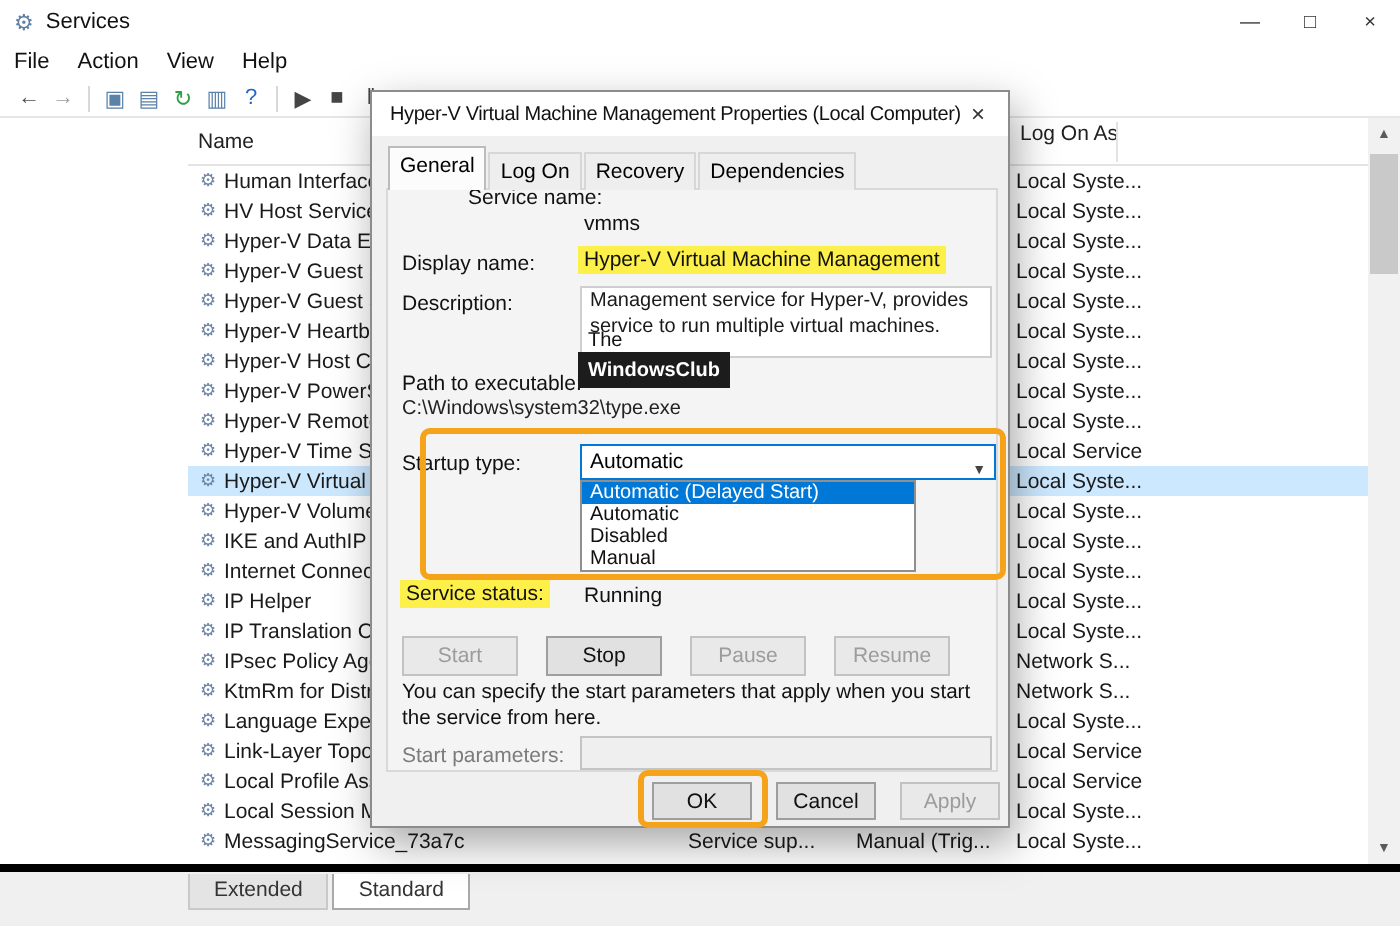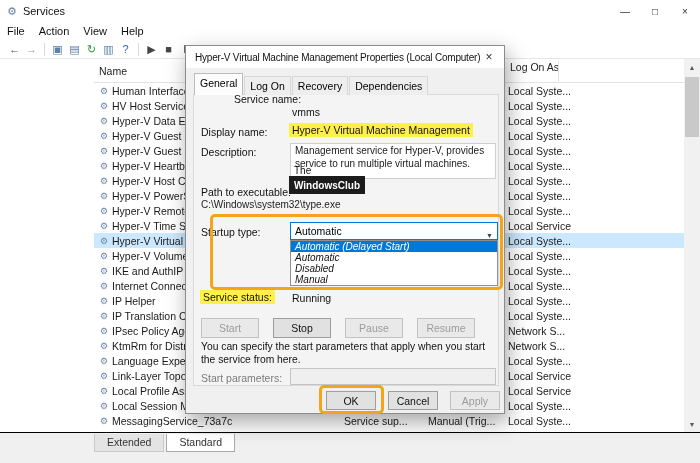--- a/index.html
+++ b/index.html
@@ -42,21 +42,21 @@
   .c-logon { flex:1; white-space:nowrap; overflow:hidden; }
 
   
   .scrollbar { position:absolute; left:684px; top:59px; width:16px; height:373px; background:#f1f1f1; }
   .sb-btn { position:absolute; left:0; width:16px; height:16px; display:flex; align-items:center; justify-content:center; font-size:7px; color:#5a5a5a; }
   .sb-up { top:0; }
   .sb-down { bottom:0; }
   .sb-thumb { position:absolute; left:1px; top:18px; width:14px; height:60px; background:#c9c9c9; }
 
   
-  .bottombar { position:absolute; left:0; top:432px; width:700px; height:31px; background:#f0f0f0; border-top:1px solid #000000; }
+  .bottombar { position:absolute; left:0; top:432px; width:700px; height:31px; background:#f0f0f0; border-top:4px solid #000000; }
   .bottom-tabs { position:absolute; left:94px; top:1px; display:flex; }
   .btab { padding:2px 12px 3px; font-size:10.5px; color:#333; background:#e4e4e4; border:1px solid #c9c9c9; border-top:none; margin-right:2px; }
   .btab.active { background:#fff; border-color:#a9a9a9; }
 
   
   .dlg { position:absolute; left:185px; top:45px; width:320px; height:369px; background:#f0f0f0; border:1px solid #8c8c8c; box-shadow:3px 8px 20px rgba(0,0,0,.35); z-index:5; }
   .dlg-titlebar { position:absolute; left:0; top:0; width:100%; height:22px; background:#fff; display:flex; align-items:center; }
   .dlg-title { margin-left:9px; font-size:10px; letter-spacing:-0.2px; color:#111; white-space:nowrap; }
   .dlg-close { position:absolute; right:0; top:0; width:30px; height:22px; display:flex; align-items:center; justify-content:center; font-size:12px; color:#333; }
   .dlg-tabs { position:absolute; left:8px; top:27px; display:flex; align-items:flex-end; z-index:2; }
@@ -65,21 +65,21 @@
   .dlg-page { position:absolute; left:7px; top:48px; width:306px; height:292px; background:#f4f4f4; border:1px solid #d9d9d9; }
   .lbl { position:absolute; font-size:10.5px; color:#111; white-space:nowrap; }
   .lbl.gray { color:#7b7b7b; }
   .yellow { background:#fdf04a; padding:1px 3px; }
   .desc-box { position:absolute; left:104px; top:97px; width:206px; height:36px; background:#fff; border:1px solid #cfcfcf; font-size:10px; line-height:1.25; padding:1px 4px; color:#1a1a1a; overflow:hidden; }
   .wm-the { position:absolute; left:108px; top:119px; font-size:10px; color:#111; z-index:3; }
   .wm-box { position:absolute; left:103px; top:130px; width:76px; height:18px; background:#1c1c1c; color:#fff; font-size:10px; font-weight:bold; display:flex; align-items:center; justify-content:center; z-index:3; }
   .mono-path { position:absolute; left:15px; top:153px; font-size:10px; color:#222; white-space:nowrap; }
   .combo { position:absolute; left:104px; top:176px; width:208px; height:18px; background:#fff; border:1px solid #0078d7; font-size:10.5px; line-height:16px; padding-left:4px; }
   .combo-arrow { position:absolute; right:4px; top:5px; font-size:7px; color:#444; }
-  .dropdown { position:absolute; left:104px; top:194px; width:208px; background:#fff; border:1px solid #8f8f8f; z-index:6;font-style:italic; }
+  .dropdown { position:absolute; left:104px; top:194px; width:168px; background:#fff; border:1px solid #8f8f8f; z-index:6; }
   .dd-opt { height:11px; line-height:11px; font-size:10px; padding-left:4px; color:#111; white-space:nowrap; }
   .dd-opt.hovered { background:#0078d7; color:#fff; }
   .annotation { position:absolute; border:3px solid #f5a31a; border-radius:5px; z-index:7; pointer-events:none; }
   .ann-startup { left:24px; top:168px; width:293px; height:76px; }
   .ann-ok { left:133px; top:339px; width:65px; height:29px; }
   .btn { position:absolute; display:flex; align-items:center; justify-content:center; font-size:10.5px; background:#e1e1e1; border:1px solid #9e9e9e; color:#111; }
   .btn.disabled { background:#e9e9e9; border-color:#c2c2c2; color:#9c9c9c; }
   .svc-btn { top:272px; width:58px; height:20px; }
   .note { position:absolute; left:15px; top:295px; width:292px; font-size:10.3px; line-height:1.25; color:#111; }
   .sp-input { position:absolute; left:104px; top:322px; width:206px; height:17px; background:#efefef; border:1px solid #c4c4c4; }

